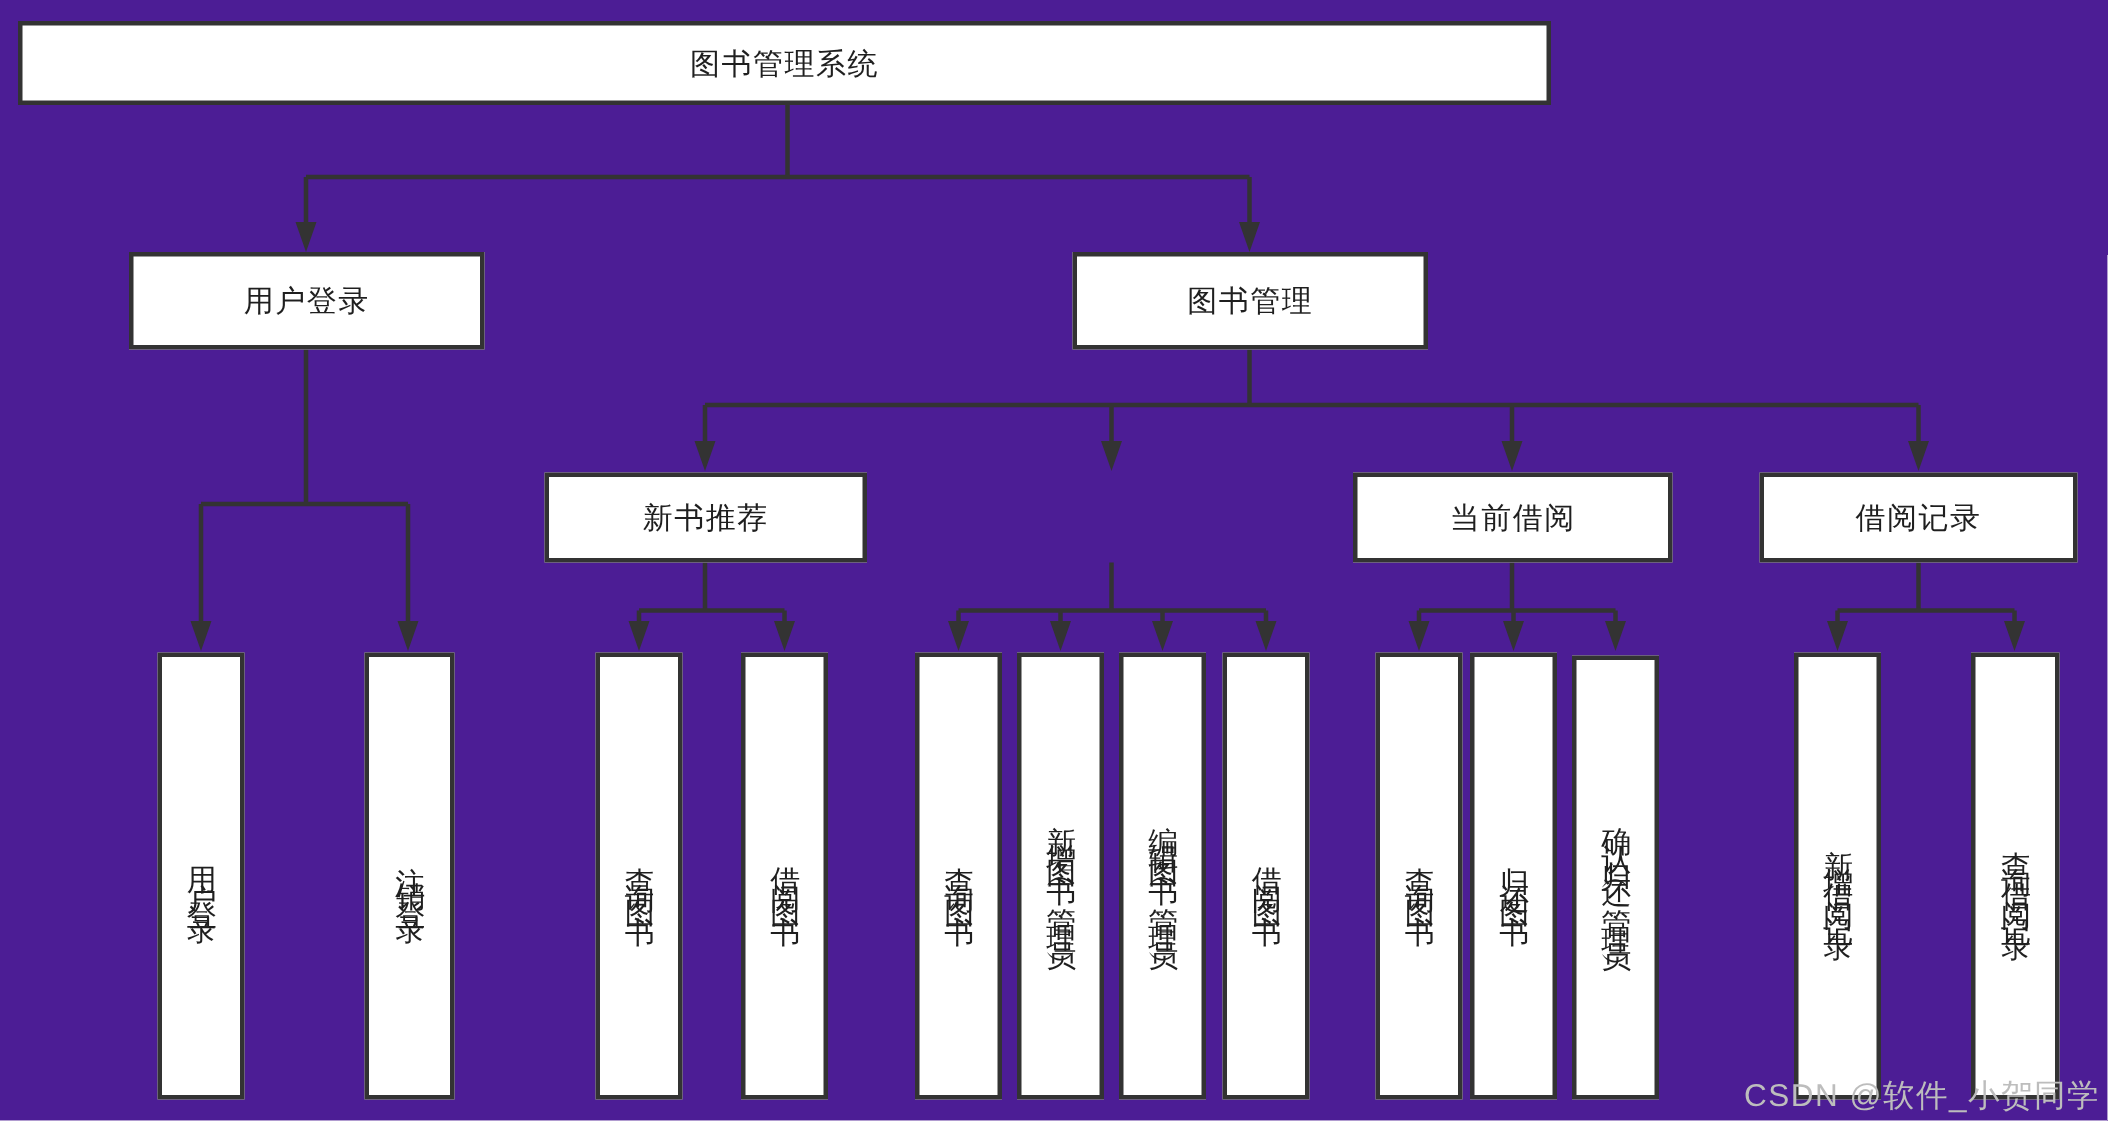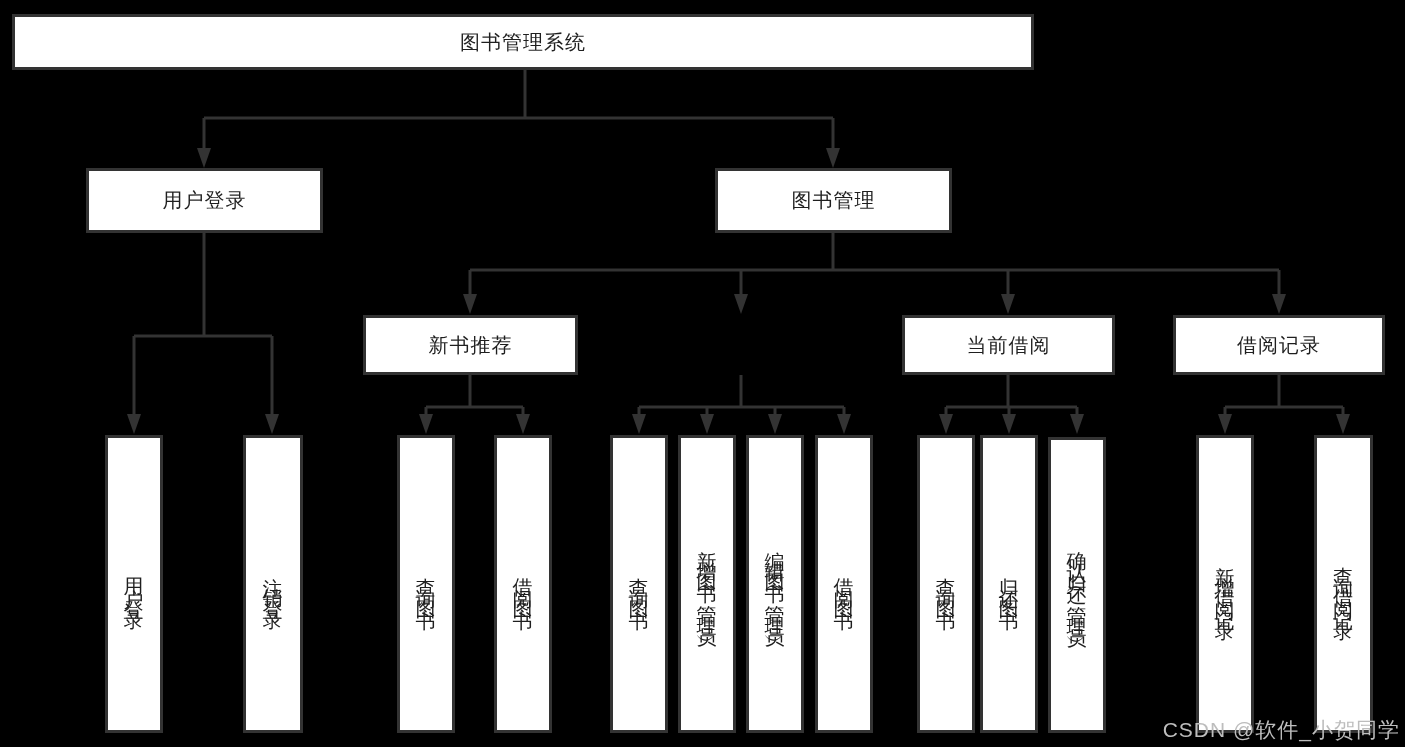--- a/index.html
+++ b/index.html
@@ -5,21 +5,21 @@
   html, body {
     margin: 0;
     padding: 0;
     background: #ffffff;
     font-family: "Liberation Sans", "DejaVu Sans", sans-serif;
   }
   .stage {
     position: relative;
     width: 1405px;
     height: 747px;
-    background: #000000;
+    background: #4c1d95;
     overflow: hidden;
   }
   .wires {
     position: absolute;
     left: 0; top: 0;
     width: 1405px; height: 747px;
     z-index: 1;
   }
   .node {
     position: absolute;

